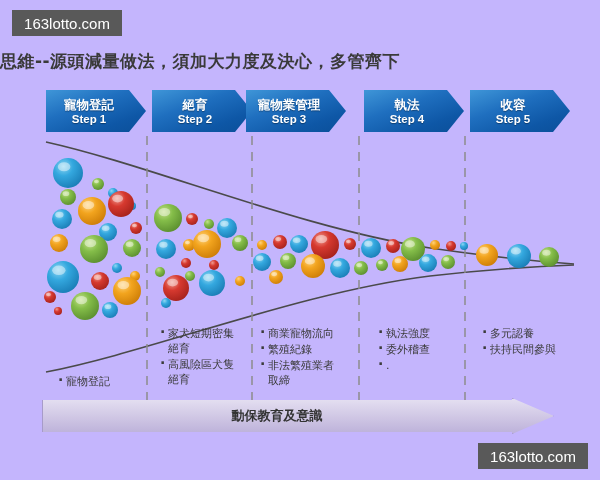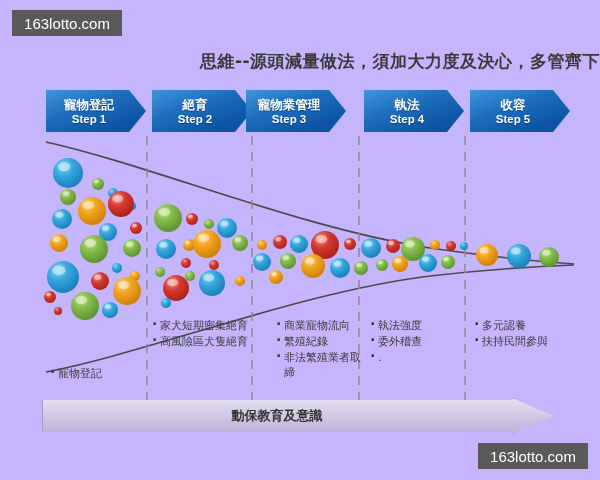--- a/index.html
+++ b/index.html
@@ -46,21 +46,21 @@
     width: 110px;
     height: 26px;
   }
 
   
   #title {
     position: absolute;
     left: 0;
     top: 50px;
     width: 600px;
-    text-align: right;
+    text-align: left;
     font-family: "DejaVu Sans", "Liberation Sans", sans-serif;
     font-size: 17px;
     font-weight: bold;
     color: #3a3a3a;
     letter-spacing: 0.5px;
     white-space: nowrap;
   }
 
   
   #steps {
@@ -127,21 +127,21 @@
   .bullets li:before {
     content: "\00B7";
     position: absolute;
     left: 0;
     top: -1px;
     font-size: 14px;
     font-weight: bold;
     color: #3b3b3b;
   }
   .bullets ul {
-    margin: 0;
+    margin: 8px;
     padding: 0;
   }
 
   
   #awareness {
     position: absolute;
     left: 42px;
     top: 398px;
     width: 512px;
     height: 36px;
@@ -482,21 +482,21 @@
         <ul>
           <li>寵物登記</li>
         </ul>
       </div>
       <div class="bullets" style="left: 152px; top: 318px; width: 96px;">
         <ul>
           <li>家犬短期密集絕育</li>
           <li>高風險區犬隻絕育</li>
         </ul>
       </div>
-      <div class="bullets" style="left: 276px; top: 318px; width: 92px;">
+      <div class="bullets" style="left: 252px; top: 318px; width: 92px;">
         <ul>
           <li>商業寵物流向</li>
           <li>繁殖紀錄</li>
           <li>非法繁殖業者取締</li>
         </ul>
       </div>
       <div class="bullets" style="left: 370px; top: 318px; width: 92px;">
         <ul>
           <li>執法強度</li>
           <li>委外稽查</li>

